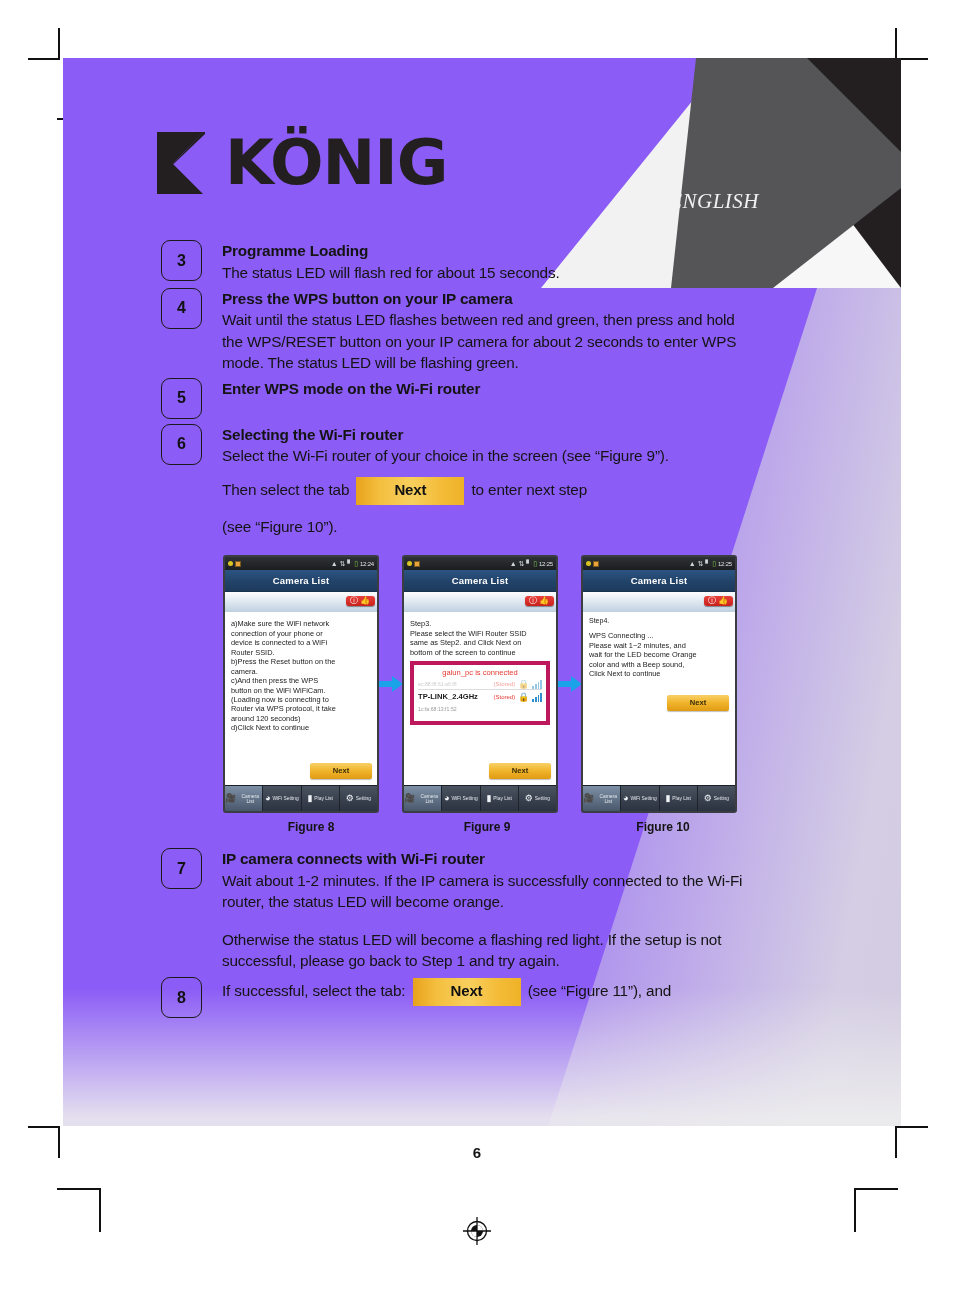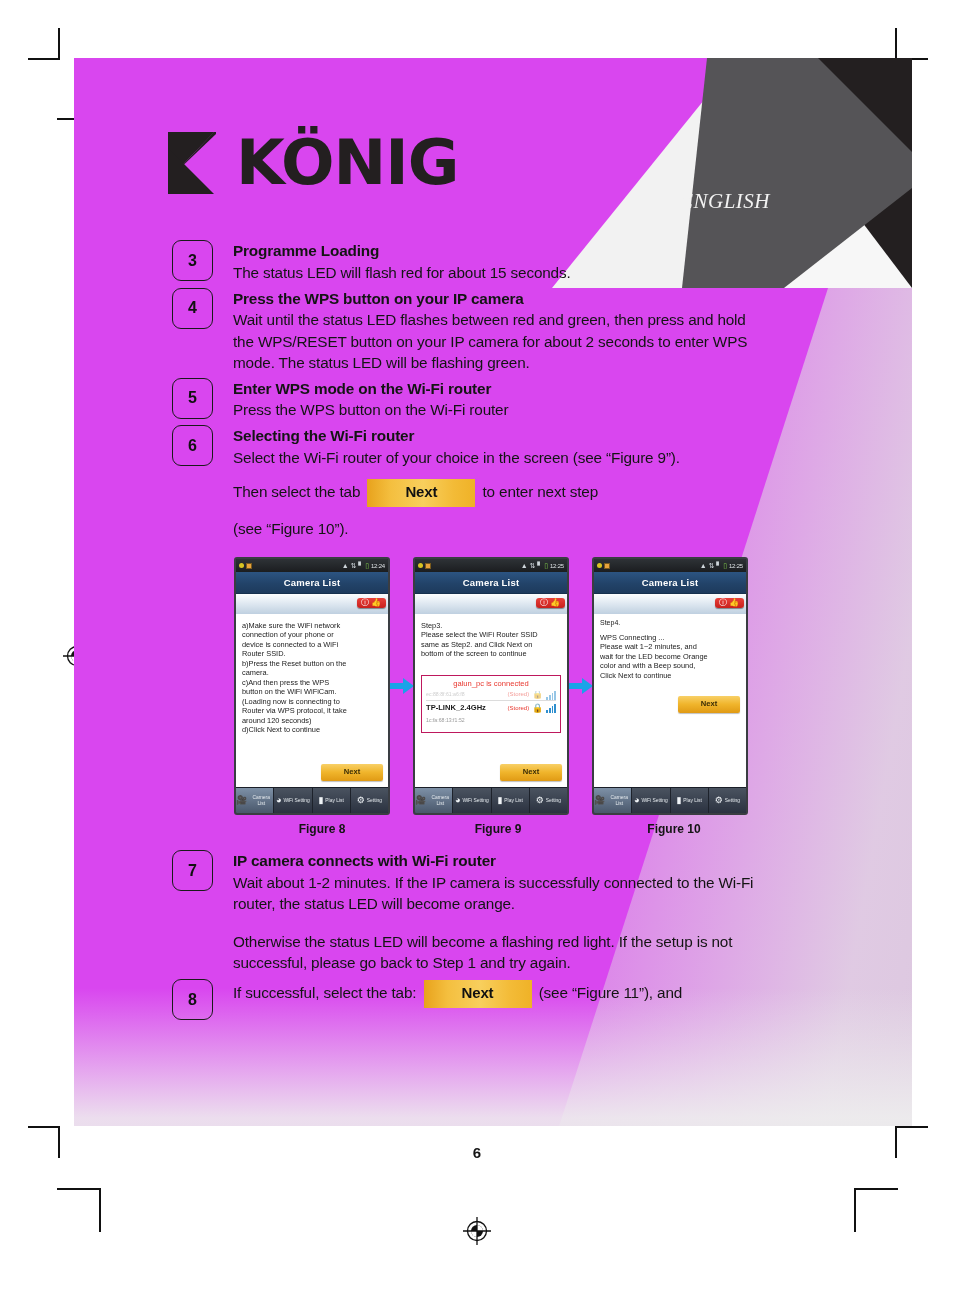--- a/index.html
+++ b/index.html
@@ -18,23 +18,23 @@
   
   .cropmark { position: absolute; background: #111; }
   .reg {
     position: absolute; width: 30px; height: 30px;
   }
   .reg svg { display: block; }
 
   
   #sheet {
     position: absolute;
-    left: 74px; top: 58px;
+    left: 63px; top: 58px;
     width: 838px; height: 1068px;
-    background: #d946ef;
+    background: #8b5cf6;
     overflow: hidden;
   }
 
   
   .wm {
     position: absolute;
     pointer-events: none;
   }
   #wm2 {
     left: 430px; top: 40px; width: 700px; height: 1200px;
@@ -210,22 +210,22 @@
     font-size: 7.4px;
     line-height: 1.28;
     color: #1a1a1a;
     position: relative;
     overflow: hidden;
   }
   .ph-screen p { margin: 0; }
   .ph-screen .gap { height: 5px; }
 
   .wifi-box {
-    margin-top: 16px;
-    border: 1px solid #be185d;
+    margin-top: 4px;
+    border: 4px solid #be185d;
     background: #ffffff;
     padding: 3px 4px 8px;
   }
   .conn-note {
     color: #e8382f;
     font-size: 7.6px;
     text-align: center;
     margin-bottom: 2px;
   }
   .ap-row {
@@ -413,21 +413,20 @@
         <div class="step-body">
           <div class="step-title">Press the WPS button on your IP camera</div>
           <div class="step-text">Wait until the status LED flashes between red and green, then press and hold the WPS/RESET button on your IP camera for about 2 seconds to enter WPS mode. The status LED will be flashing green.</div>
         </div>
       </div>
 
       <div class="step">
         <div class="step-num">5</div>
         <div class="step-body">
           <div class="step-title">Enter WPS mode on the Wi-Fi router</div>
-          <div class="step-text">Press the WPS button on the Wi-Fi router</div>
         </div>
       </div>
 
       <div class="step">
         <div class="step-num">6</div>
         <div class="step-body">
           <div class="step-title">Selecting the Wi-Fi router</div>
           <div class="step-text">Select the Wi-Fi router of your choice in the screen (see “Figure 9”).</div>
           <div class="step-text spaced">
             <span>Then select the tab</span>

